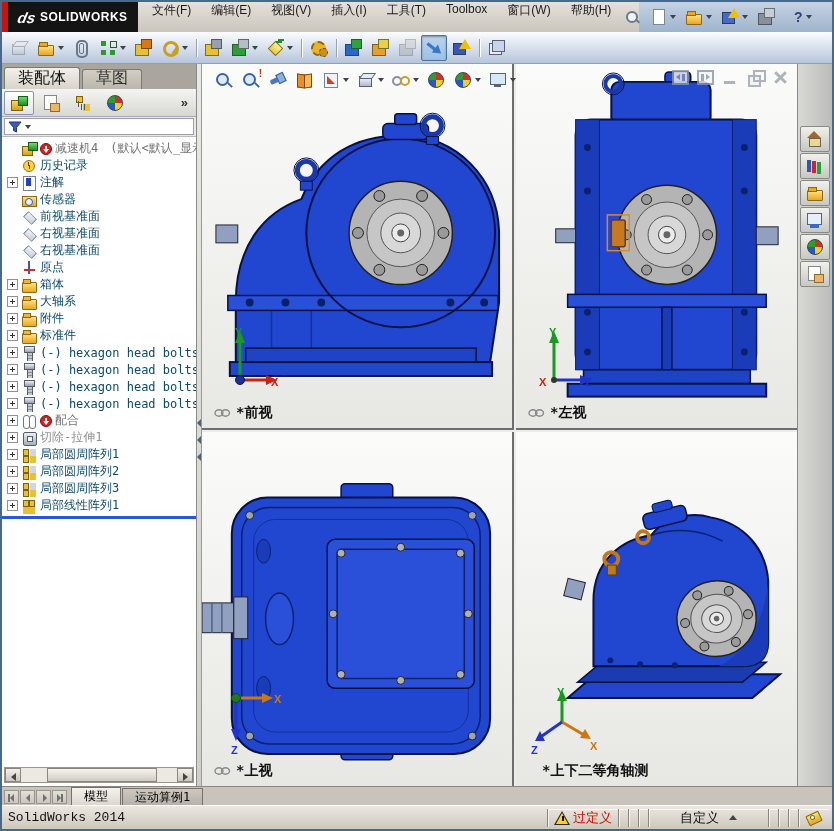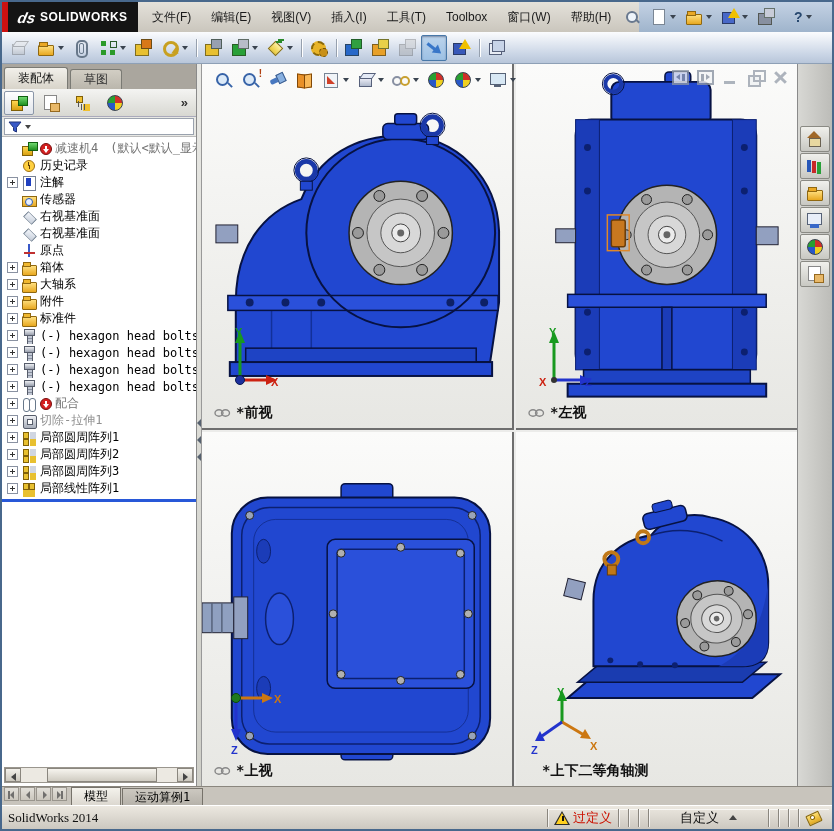--- a/index.html
+++ b/index.html
@@ -6,21 +6,21 @@
   html,body{width:834px;height:831px;overflow:hidden;font-family:"Liberation Sans","DejaVu Sans",sans-serif;background:#8ca0b4}
   .win{width:834px;height:831px;border:2px solid #48688c;background:#d4d0c8;display:flex;flex-direction:column}
 
   
   .titlebar{height:30px;display:flex;align-items:stretch;background:linear-gradient(#c4d2e4,#9fb4cc);flex:none}
   .redstripe{width:6px;background:#cc1111;flex:none}
   .logo{width:130px;background:#141414;color:#fff;display:flex;align-items:center;justify-content:center;gap:4px;flex:none}
   .logo .mark{font-style:italic;font-weight:bold;font-size:15px;transform:skewX(-12deg)}
   .logo .brand{font-weight:bold;font-size:12px;letter-spacing:.5px}
   .menustrip{display:flex;align-items:stretch;background:linear-gradient(#e4e1da,#cac6bd);padding:0 4px;flex:none}
-  .menu{display:flex;align-items:center;padding:0 10px;font-size:12px;color:#1a1a1a;cursor:default}
+  .menu{display:flex;padding:0 10px;font-size:12px;color:#1a1a1a;cursor:default}
   .searchbtn{width:26px;display:flex;align-items:center;justify-content:center;background:linear-gradient(#e4e1da,#cac6bd)}
   .mag{position:relative;width:14px;height:14px}
   .mag::before{content:"";position:absolute;left:1px;top:1px;width:8px;height:8px;border:2px solid #68788e;border-radius:50%;background:#eef4fa}
   .mag::after{content:"";position:absolute;left:10px;top:10px;width:5px;height:2px;background:#68788e;transform:rotate(45deg)}
   .qat{display:flex;align-items:center;gap:2px;padding:0 6px}
   .winbtns{margin-left:auto;display:flex;align-items:center;gap:10px;padding:0 12px}
   .wb{position:relative;width:22px;height:16px;opacity:.75}
   .wb-min::after{content:"";position:absolute;left:4px;bottom:2px;width:12px;height:3px;background:#3a4450}
 
   
@@ -86,21 +86,21 @@
 
   
   .toolbar{height:32px;flex:none;background:linear-gradient(#fbfcfe,#cbd6e6 70%,#b8c6da);border-bottom:1px solid #8ea0b6;display:flex;align-items:center;padding:0 4px;gap:1px}
 
   
   .main{flex:1;display:flex;min-height:0}
 
   
   .leftpanel{width:195px;flex:none;background:#fff;display:flex;flex-direction:column;position:relative;border-right:1px solid #8a8a8a}
   .ptabs{height:25px;background:#aaa69e;display:flex;align-items:flex-end;padding:2px 2px 0;gap:2px;flex:none}
-  .ptab{height:22px;padding:0 13px;display:flex;align-items:center;font-size:12px;border:1px solid #7a7a74;border-bottom:none;border-radius:3px 3px 0 0;background:linear-gradient(#f2f0ea,#d8d4ca);color:#111}
+  .ptab{height:22px;padding:0 13px;display:flex;align-items:flex-end;font-size:16px;border:1px solid #7a7a74;border-bottom:none;border-radius:3px 3px 0 0;background:linear-gradient(#f2f0ea,#d8d4ca);color:#111}
   .ptab.inactive{height:20px;background:linear-gradient(#d2cec4,#bab6ac);color:#333}
   .fmtabs{height:28px;flex:none;background:linear-gradient(#f4f4f2,#d8d8d2);border-bottom:1px solid #aab;display:flex;align-items:center;gap:2px;padding:0 2px}
   .fmtab{width:30px;height:24px;display:flex;align-items:center;justify-content:center;border:1px solid transparent;border-radius:2px;position:relative}
   .fmtab.act{background:linear-gradient(#ffffff,#e0e4ea);border-color:#8a96a8}
   .fmtab .g{position:relative;width:18px;height:18px}
   .fmtab .g::before,.fmtab .g::after{content:"";position:absolute}
   .fm-expand{margin-left:auto;padding:0 6px;font-weight:bold;color:#333;font-size:13px}
   .filterrow{height:20px;flex:none;background:#e8e8e4;border-bottom:1px solid #bbb;display:flex;align-items:center;padding:1px 2px}
   .filterfield{flex:1;height:17px;background:#fff;border:1px solid #9aa2ae;display:flex;align-items:center;padding:0 2px;gap:2px}
   .filterfield .g{position:relative;width:16px;height:16px}
@@ -113,21 +113,21 @@
   .exp{width:11px;height:11px;flex:none;margin-right:3px;visibility:hidden;border:1px solid #8a92a2;background:
     linear-gradient(#333,#333) center/5px 1px no-repeat,
     linear-gradient(#333,#333) center/1px 5px no-repeat,#fff}
   .trow.has-exp .exp{visibility:visible}
   .tic{position:relative;width:16px;height:16px;flex:none;margin-right:3px}
   .tic::before,.tic::after{content:"";position:absolute}
   .badge{display:none;position:relative;width:12px;height:12px;margin-right:3px;border-radius:50%;background:#d42020;border:1px solid #7a0e0e;flex:none}
   .trow.hasbadge .badge{display:inline-block}
   .trow.hasbadge .badge::before{content:"";position:absolute;left:4px;top:2px;width:2px;height:3px;background:#fff}
   .trow.hasbadge .badge::after{content:"";position:absolute;left:2px;top:5px;border-left:3px solid transparent;border-right:3px solid transparent;border-top:4px solid #fff}
-  .tlabel{color:#000000}
+  .tlabel{color:#0c4a6e}
   .tsub{margin-left:12px}
   .trow.red .tlabel,.trow.red .tsub{color:#737373}
   .trow.gray .tlabel{color:#909090}
   .ti-asm .tic::before{left:1px;top:5px;width:9px;height:8px;background:linear-gradient(#ffd850,#d8a010);border:1px solid #806008}
   .ti-asm .tic::after{left:7px;top:1px;width:8px;height:7px;background:linear-gradient(#70d870,#209020);border:1px solid #106010}
   .ti-hist .tic::before{left:2px;top:2px;width:10px;height:10px;border-radius:50%;background:#ffd040;border:1px solid #a07010}
   .ti-hist .tic::after{left:7px;top:4px;width:1px;height:4px;background:#604008;box-shadow:1px 3px 0 #604008}
   .ti-sens .tic::before{left:1px;top:4px;width:13px;height:9px;background:linear-gradient(#ffe080,#e8a820);border:1px solid #906810}
   .ti-sens .tic::after{left:4px;top:6px;width:6px;height:6px;border-radius:50%;background:#e8f0ff;border:1px solid #2858b8}
   .ti-ann .tic::before{left:2px;top:1px;width:11px;height:13px;background:#fff;border:1px solid #788294}
@@ -189,35 +189,35 @@
   .mdib.mclose::before{transform:rotate(45deg)}
   .mdib.mclose::after{transform:rotate(-45deg)}
 
   
   .taskpane{width:34px;flex:none;background:linear-gradient(90deg,#d8d8d4,#bcbcb8);display:flex;flex-direction:column;align-items:center;padding-top:62px;gap:1px}
   .tpbtn{width:30px;height:26px;display:flex;align-items:center;justify-content:center;background:linear-gradient(#f0f0ec,#c8c8c2);border:1px solid #8a8a84;border-radius:2px}
   .tpbtn .g{position:relative;width:18px;height:18px}
   .tpbtn .g::before,.tpbtn .g::after{content:"";position:absolute}
 
   
-  .tabsrow{height:19px;flex:none;background:#c8c4bc;border-top:1px solid #8a867e;display:flex;padding-left:2px}
+  .tabsrow{height:19px;flex:none;background:#c8c4bc;border-top:1px solid #8a867e;display:flex;align-items:flex-end;padding-left:2px}
   .navbtns{display:flex;gap:1px;margin:0 4px 1px 0}
   .navb{width:15px;height:14px;background:linear-gradient(#eceae4,#ccc8be);border:1px solid #8a867e;position:relative;opacity:.75}
   .navb::after{content:"";position:absolute;top:3px;border-top:4px solid transparent;border-bottom:4px solid transparent}
   .navb.first::after{left:5px;border-right:4px solid #555}
   .navb.first::before{content:"";position:absolute;left:3px;top:3px;width:2px;height:8px;background:#555}
   .navb.prev::after{left:5px;border-right:4px solid #555}
   .navb.next::after{left:6px;border-left:4px solid #555}
   .navb.last::after{left:4px;border-left:4px solid #555}
   .navb.last::before{content:"";position:absolute;right:3px;top:3px;width:2px;height:8px;background:#555}
   .mtab{height:18px;padding:0 12px;display:flex;align-items:center;font-family:"DejaVu Sans Mono",monospace;font-size:12px;border:1px solid #76726a;border-bottom:none;background:linear-gradient(#f4f2ec,#dcd8d0);margin-right:1px}
   .mtab.inactive{background:linear-gradient(#ccc8c0,#b6b2aa);height:17px}
 
   
-  .statusbar{height:24px;flex:none;background:linear-gradient(#ece8e0,#ccc8c0);border-top:1px solid #fff;display:flex;align-items:center;font-family:Liberation Serif, serif;font-size:13px;color:#111;padding:0 3px}
+  .statusbar{height:24px;flex:none;background:linear-gradient(#ece8e0,#ccc8c0);border-top:1px solid #fff;display:flex;align-items:center;font-family:Liberation Mono, monospace;font-size:13px;color:#111;padding:0 3px}
   .sb-left{flex:1;padding-left:3px}
   .sbcell{height:18px;display:flex;align-items:center;padding:0 6px;border-left:1px solid #8a867e;box-shadow:inset 1px 1px 0 rgba(255,255,255,.7)}
   .sbcell.thin{width:10px;padding:0}
   .sb-warn{color:#cc1100;gap:3px}
   .warntri{position:relative;width:16px;height:14px;flex:none}
   .warntri::before{content:"";position:absolute;left:0;top:0;border-left:8px solid transparent;border-right:8px solid transparent;border-bottom:14px solid #2a2a2a}
   .warntri::after{content:"";position:absolute;left:2px;top:2px;border-left:6px solid transparent;border-right:6px solid transparent;border-bottom:11px solid #ffd020}
   .warnex{position:absolute;left:7.5px;top:5px;width:2px;height:5px;background:#111;z-index:2}
   .upcaret{width:0;height:0;border-left:4px solid transparent;border-right:4px solid transparent;border-bottom:5px solid #444;margin-left:10px}
   .tagico{position:relative;width:18px;height:14px}
@@ -439,20 +439,26 @@
           <div class="trow ti-ann has-exp">
             <span class="exp"></span>
             <span class="tic"></span>
             <span class="tlabel">注解</span>
             <span class="tsub"></span>
           </div>
           <div class="trow ti-sens">
             <span class="exp"></span>
             <span class="tic"></span>
             <span class="tlabel">传感器</span>
+            <span class="tsub"></span>
+          </div>
+          <div class="trow ti-plane">
+            <span class="exp"></span>
+            <span class="tic"></span>
+            <span class="tlabel">前视基准面</span>
             <span class="tsub"></span>
           </div>
           <div class="trow ti-plane">
             <span class="exp"></span>
             <span class="tic"></span>
             <span class="tlabel">右视基准面</span>
             <span class="tsub"></span>
           </div>
           <div class="trow ti-plane">
             <span class="exp"></span>

